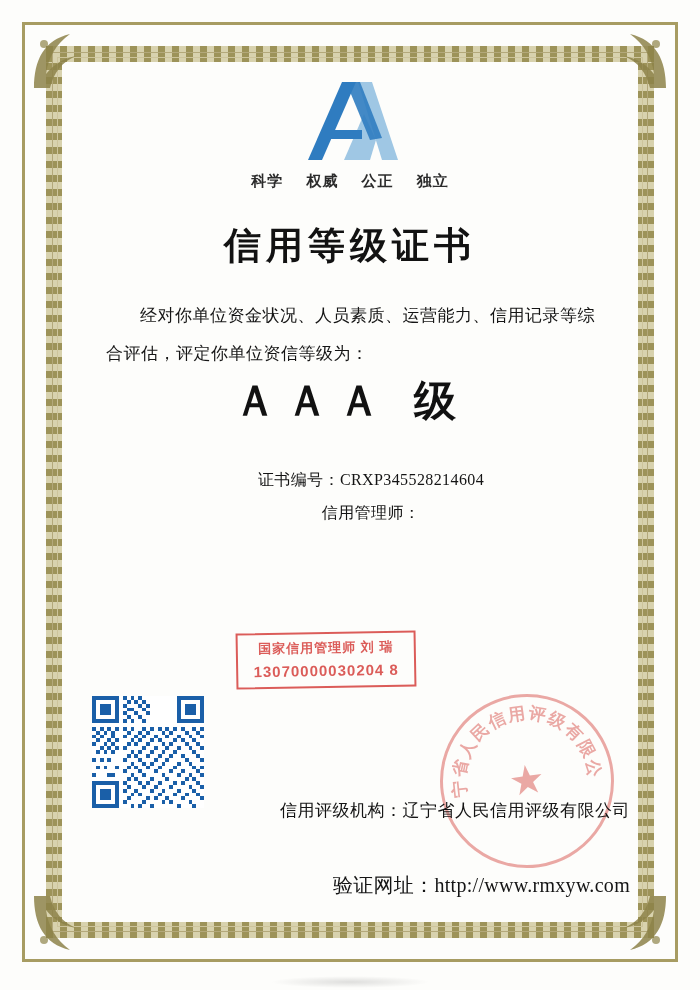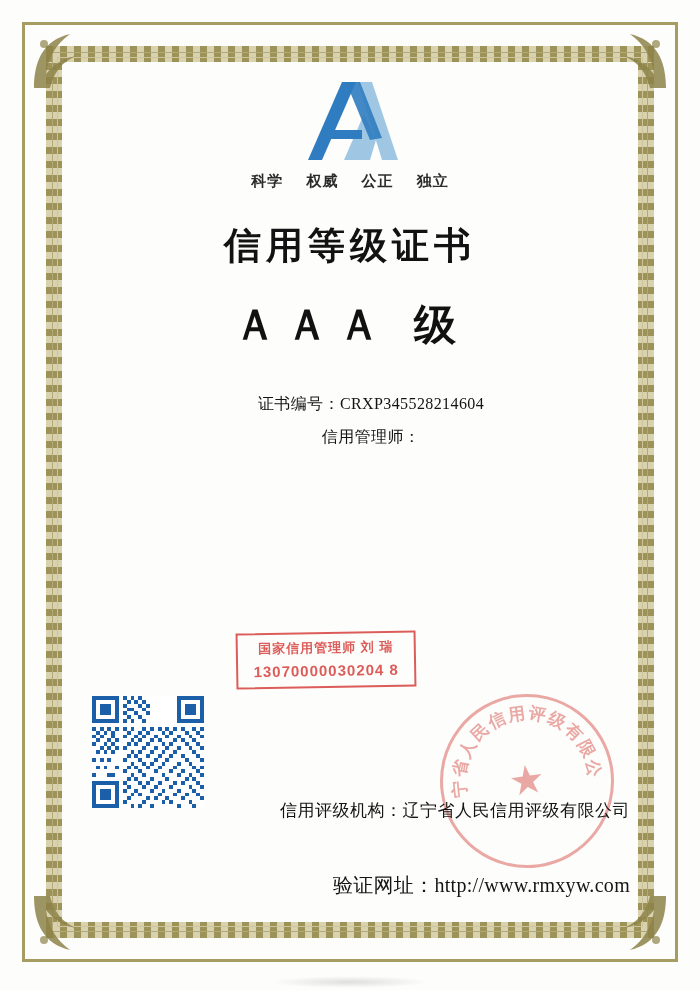--- a/index.html
+++ b/index.html
@@ -131,21 +131,20 @@
     margin-left: 42px;
     margin-right: 26px;
     font-size: 17px;
     line-height: 38px;
     color: #151515;
     text-indent: 34px;
     letter-spacing: 0.5px;
   }
 
   .grade {
-    margin-top: 26px;
     text-align: center;
     font-size: 42px;
     font-weight: bold;
     letter-spacing: 10px;
     color: #111;
   }
   .grade .lvl { margin-left: 24px; }
 
   .fields {
     margin-top: 34px;
@@ -308,20 +307,21 @@
         <span>科学</span>
         <span>权威</span>
         <span>公正</span>
         <span>独立</span>
       </div>
     </div>
 
     <div class="cert-title">信用等级证书</div>
 
 
+    <div class="para">经对你单位资金状况、人员素质、运营能力、信用记录等综合评估，评定你单位资信等级为：</div>
 
     <div class="grade">
       <span>ＡＡＡ</span><span class="lvl">级</span>
     </div>
 
     <div class="fields">
       <div class="field-row">
         <span>证书编号：</span><span>CRXP345528214604</span>
       </div>
       <div class="field-row">

